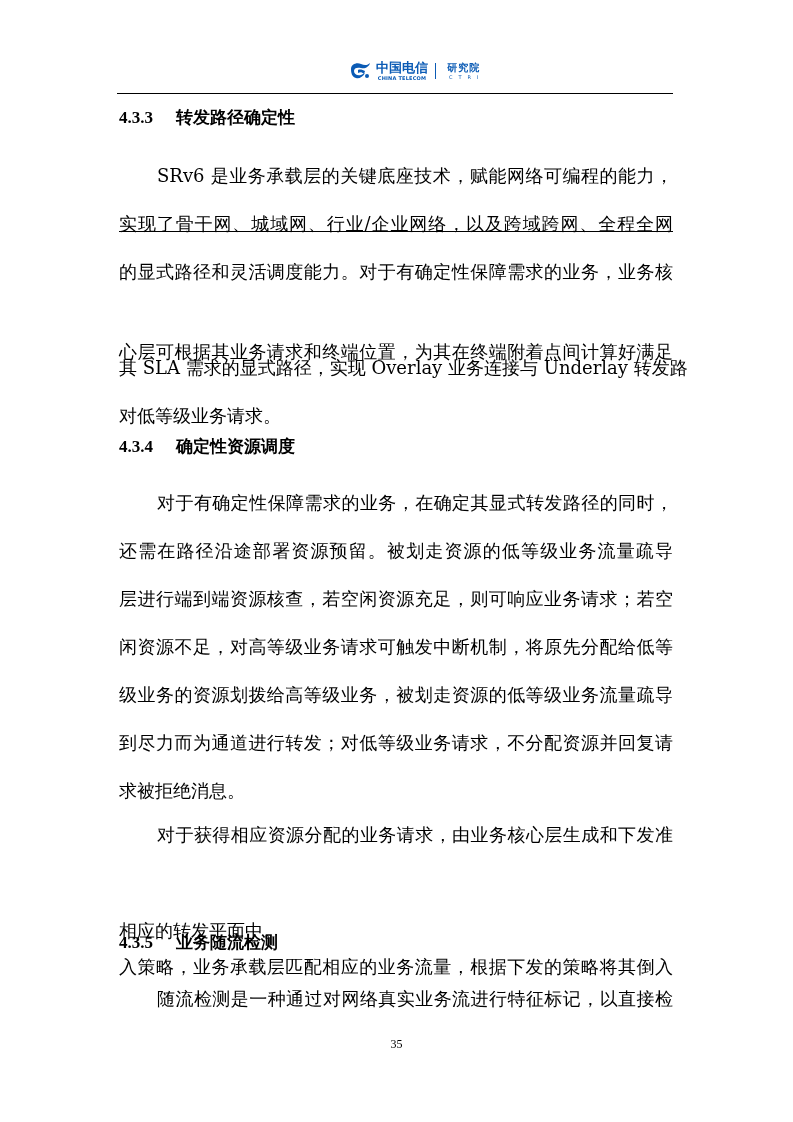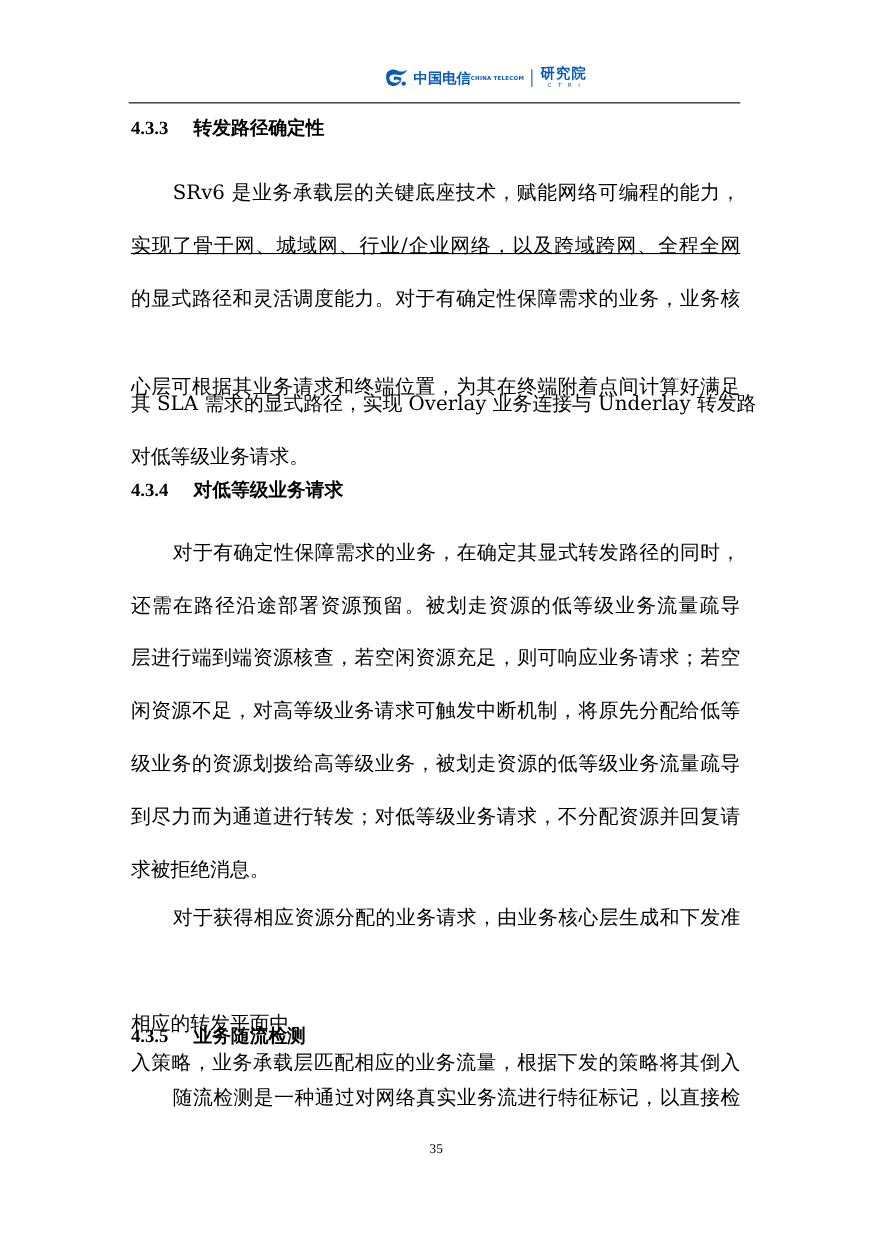--- a/index.html
+++ b/index.html
@@ -31,21 +31,21 @@
       align-items: center;
       color: #0b5bb5;
     }
     .logo-mark {
       width: 24px;
       height: 22px;
       margin-right: 4px;
     }
     .logo-brand {
       display: flex;
-      flex-direction: row;
+      flex-direction: column;
       align-items: center;
       line-height: 1;
       text-align: center;
     }
     .logo-brand-cn {
       font-family: "DejaVu Sans", sans-serif;
       font-weight: bold;
       font-size: 13px;
       letter-spacing: 0px;
     }
@@ -64,21 +64,21 @@
     }
     .logo-inst {
       display: flex;
       flex-direction: column;
       align-items: center;
       line-height: 1;
     }
     .logo-inst-cn {
       font-family: "DejaVu Sans", sans-serif;
       font-weight: bold;
-      font-size: 13px;
+      font-size: 10px;
       letter-spacing: 1px;
     }
     .logo-inst-en {
       font-family: "DejaVu Sans", sans-serif;
       font-size: 5px;
       margin-top: 2px;
       letter-spacing: 6px;
       padding-left: 6px;
     }
     .header-rule {
@@ -161,21 +161,21 @@
 </div>
 
 <div class="line indent" style="top:165px;">SRv6 是业务承载层的关键底座技术，赋能网络可编程的能力，</div>
 <div class="line" style="top:213px;text-decoration:underline;">实现了骨干网、城域网、行业/企业网络，以及跨域跨网、全程全网</div>
 <div class="line" style="top:261px;">的显式路径和灵活调度能力。对于有确定性保障需求的业务，业务核</div>
 <div class="line" style="top:309px;margin-top:32px;">心层可根据其业务请求和终端位置，为其在终端附着点间计算好满足</div>
 <div class="line" style="top:357px;">其 SLA 需求的显式路径，实现 Overlay 业务连接与 Underlay 转发路</div>
 <div class="line last" style="top:405px;">对低等级业务请求。</div>
 
 <div class="section-heading" style="top:436px;">
-  <span class="num">4.3.4</span><span>对低等级业务请求</span>
+  <span class="num">4.3.4</span><span>确定性资源调度</span>
 </div>
 
 <div class="line indent" style="top:492px;">对于有确定性保障需求的业务，在确定其显式转发路径的同时，</div>
 <div class="line" style="top:540px;">还需在路径沿途部署资源预留。被划走资源的低等级业务流量疏导</div>
 <div class="line" style="top:588px;">层进行端到端资源核查，若空闲资源充足，则可响应业务请求；若空</div>
 <div class="line" style="top:636px;">闲资源不足，对高等级业务请求可触发中断机制，将原先分配给低等</div>
 <div class="line" style="top:684px;">级业务的资源划拨给高等级业务，被划走资源的低等级业务流量疏导</div>
 <div class="line" style="top:732px;">到尽力而为通道进行转发；对低等级业务请求，不分配资源并回复请</div>
 <div class="line last" style="top:780px;">求被拒绝消息。</div>
 

